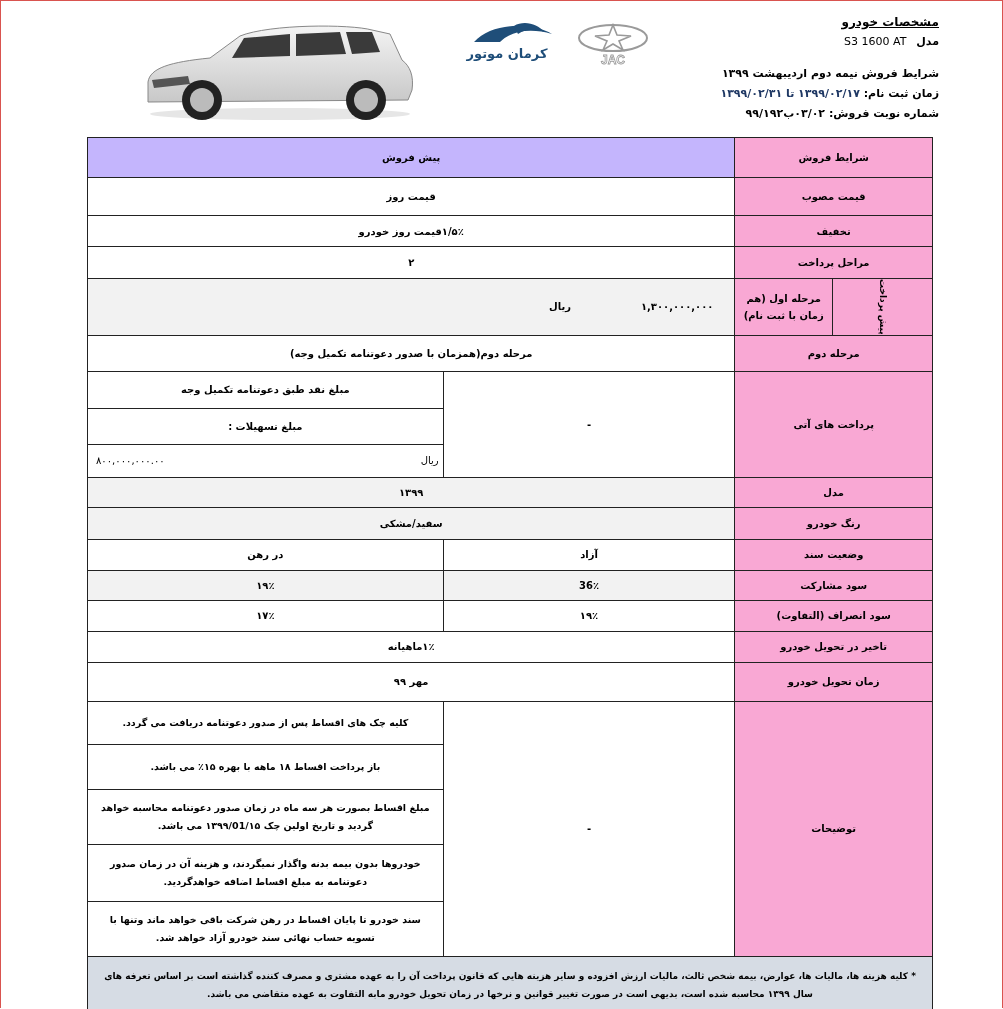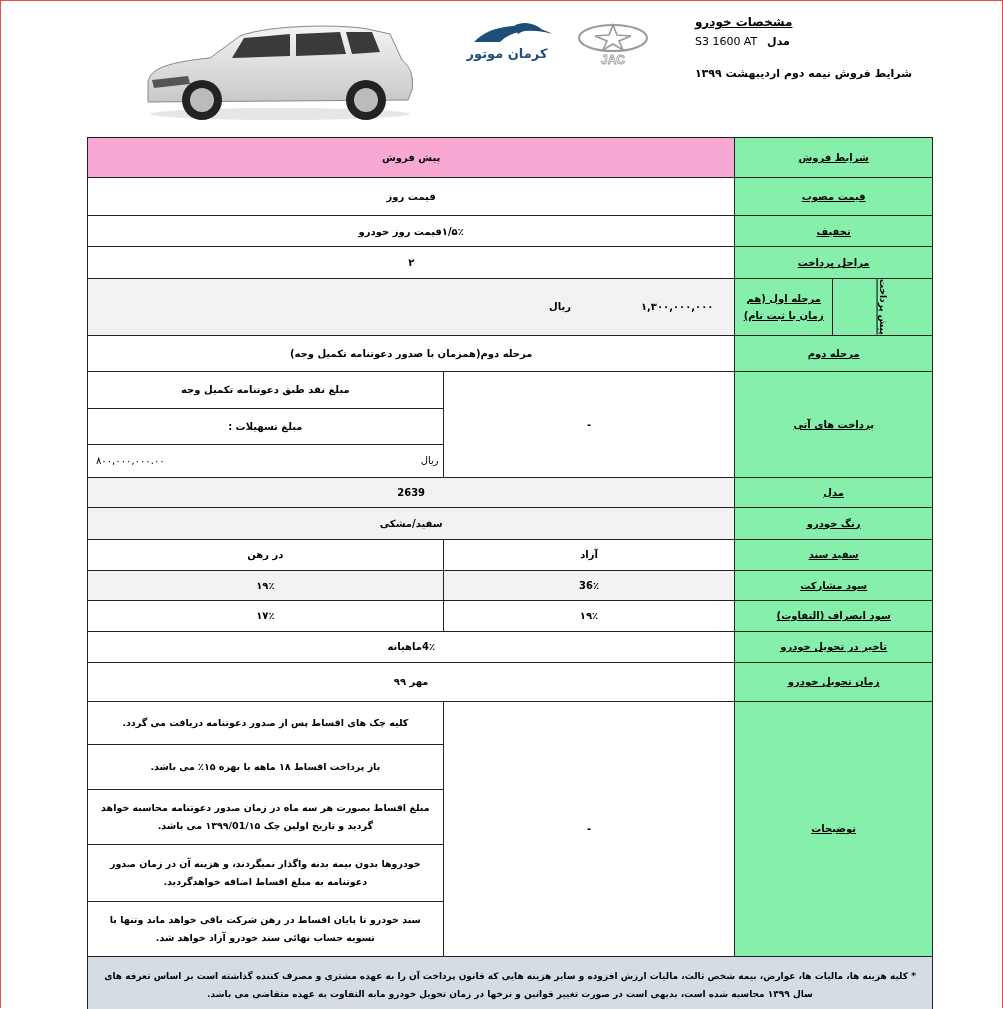--- a/index.html
+++ b/index.html
@@ -1,52 +1,60 @@
 <!DOCTYPE html>
 <html><head>
 <meta charset="utf-8">
 <style>
   html, body { margin:0; padding:0; }
   body {
     width:1003px; height:1009px; background:#ffffff; position:relative; overflow:hidden;
     font-family:"DejaVu Sans", sans-serif; color:#000;
   }
   .frame { position:absolute; left:0; top:0; width:1001px; height:1007px; border:1px solid #d9534f; border-bottom:none; }
-  .hdr-right { position:absolute; right:91px; top:12px; direction:rtl; text-align:left; font-size:11px; font-weight:bold; line-height:20px; }
+  .hdr-right { position:absolute; right:64px; top:12px; direction:rtl; text-align:right; font-size:11px; font-weight:bold; line-height:20px; }
   .hdr-title { text-decoration:underline; font-size:12px; }
   .hdr-model { direction:rtl; }
   .hdr-model .mv { direction:ltr; unicode-bidi:embed; font-weight:normal; margin-right:6px; }
   .hdr-line { white-space:nowrap; }
   .hdr-line .accent { color:#1f3864; }
   .logo-jac { position:absolute; left:565px; top:22px; width:96px; height:44px; }
   .logo-km { position:absolute; left:452px; top:20px; width:110px; height:50px; }
   .car { position:absolute; left:140px; top:20px; width:280px; height:102px; }
 
   table.spec { position:absolute; left:87px; top:137px; width:846px; border-collapse:collapse; direction:rtl; font-size:10px; font-weight:bold; }
   table.spec td { border:1.5px solid #222; text-align:center; vertical-align:middle; padding:0 4px; }
-  td.lbl { background:#86efac; width:113px;text-decoration:underline; }
-  .g { background:#f9a8d4; }
+  td.lbl { background:#f9a8d4; width:113px; }
+  .g { background:#c4b5fd; }
   .lg { background:#f2f2f2; }
   .vtext { writing-mode:vertical-rl; font-size:9px; width:14px; padding:0 !important; }
   .note-cell { text-align:center; font-size:9.5px; line-height:18px; padding:0 12px !important; }
   .foot { background:#d6dce4; font-size:9px; line-height:18px; text-align:right; padding:4px 14px !important; }
 </style>
 </head>
 <body>
 
 <div class="frame"></div>
 
 <div class="hdr-right">
   <div class="hdr-title">مشخصات خودرو</div>
   <div class="hdr-model">
     <span>مدل</span>
     <span class="mv">S3 1600 AT</span>
   </div>
   <div style="height:12px"></div>
   <div class="hdr-line">شرایط فروش نیمه دوم اردیبهشت ۱۳۹۹</div>
+  <div class="hdr-line">
+    <span>زمان ثبت نام:</span>
+    <span class="accent">۱۳۹۹/۰۲/۱۷ تا ۱۳۹۹/۰۲/۳۱</span>
+  </div>
+  <div class="hdr-line">
+    <span>شماره نوبت فروش:</span>
+    <span>۰۳/۰۲ب۹۹/۱۹۲</span>
+  </div>
 </div>
 
 <svg class="logo-jac" viewBox="0 0 96 44">
   <ellipse cx="48" cy="16" rx="34" ry="13" fill="none" stroke="#9a9a9a" stroke-width="2"></ellipse>
   <polygon points="48,3 52,13 66,14 54,19 58,28 48,22 38,28 42,19 30,14 44,13" fill="none" stroke="#9a9a9a" stroke-width="1.6"></polygon>
   <text x="48" y="42" text-anchor="middle" font-family="Liberation Sans, sans-serif" font-size="12" font-weight="bold" fill="none" stroke="#9a9a9a" stroke-width="0.8">JAC</text>
 </svg>
 
 <svg class="logo-km" viewBox="0 0 110 50">
   <path d="M22,22 C40,2 80,2 100,14 C80,8 60,10 48,22 Z" fill="#1f4e79"></path>
@@ -131,49 +139,49 @@
     <td>
       <div style="display:flex;direction:rtl;justify-content:space-between;padding:0 0 0 4px;font-weight:normal;">
         <span>ریال</span>
         <span style="">۸۰۰,۰۰۰,۰۰۰.۰۰</span>
       </div>
     </td>
   </tr>
 
   <tr style="height:30px">
     <td class="lbl" colspan="2">مدل</td>
-    <td class="lg" colspan="2">2639</td>
+    <td class="lg" colspan="2">۱۳۹۹</td>
   </tr>
 
   <tr style="height:32px">
     <td class="lbl" colspan="2">رنگ خودرو</td>
     <td class="lg" colspan="2">سفید/مشکی</td>
   </tr>
 
   <tr style="height:31px">
-    <td class="lbl" colspan="2">سفید سند</td>
+    <td class="lbl" colspan="2">وضعیت سند</td>
     <td>آزاد</td>
     <td>در رهن</td>
   </tr>
 
   <tr style="height:30px">
     <td class="lbl" colspan="2">سود مشارکت</td>
     <td class="lg">36٪</td>
     <td class="lg">۱۹٪</td>
   </tr>
 
   <tr style="height:31px">
     <td class="lbl" colspan="2">سود انصراف (التفاوت)</td>
     <td>۱۹٪</td>
     <td>۱۷٪</td>
   </tr>
 
   <tr style="height:31px">
     <td class="lbl" colspan="2">تاخیر در تحویل خودرو</td>
-    <td colspan="2">4٪ماهیانه</td>
+    <td colspan="2">۱٪ماهیانه</td>
   </tr>
 
   <tr style="height:39px">
     <td class="lbl" colspan="2">زمان تحویل خودرو</td>
     <td colspan="2">مهر ۹۹</td>
   </tr>
 
   <tr style="height:43px">
     <td class="lbl" colspan="2" rowspan="5">توضیحات</td>
     <td rowspan="5">-</td>

